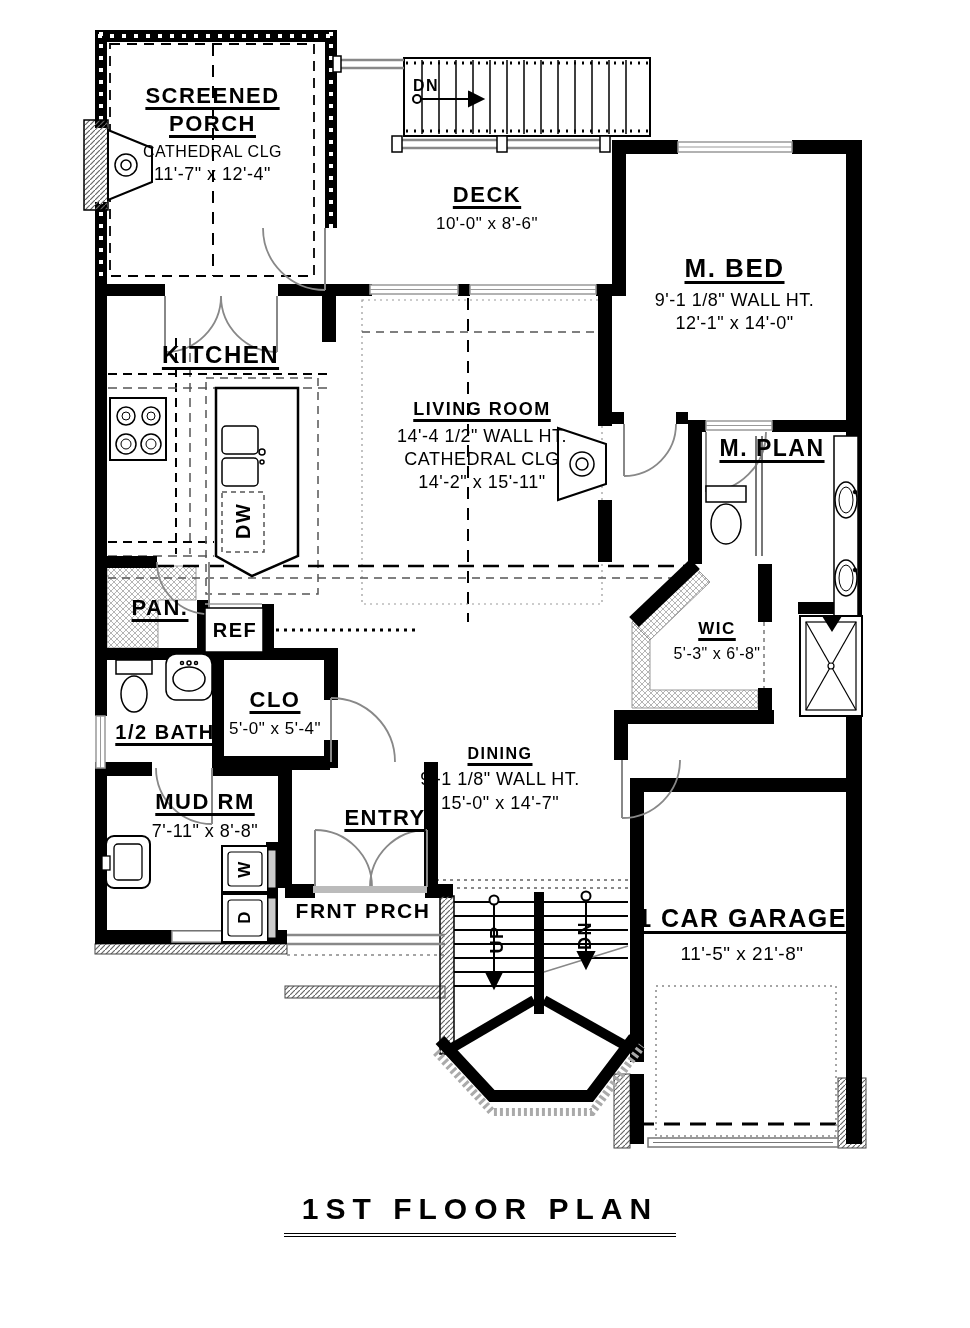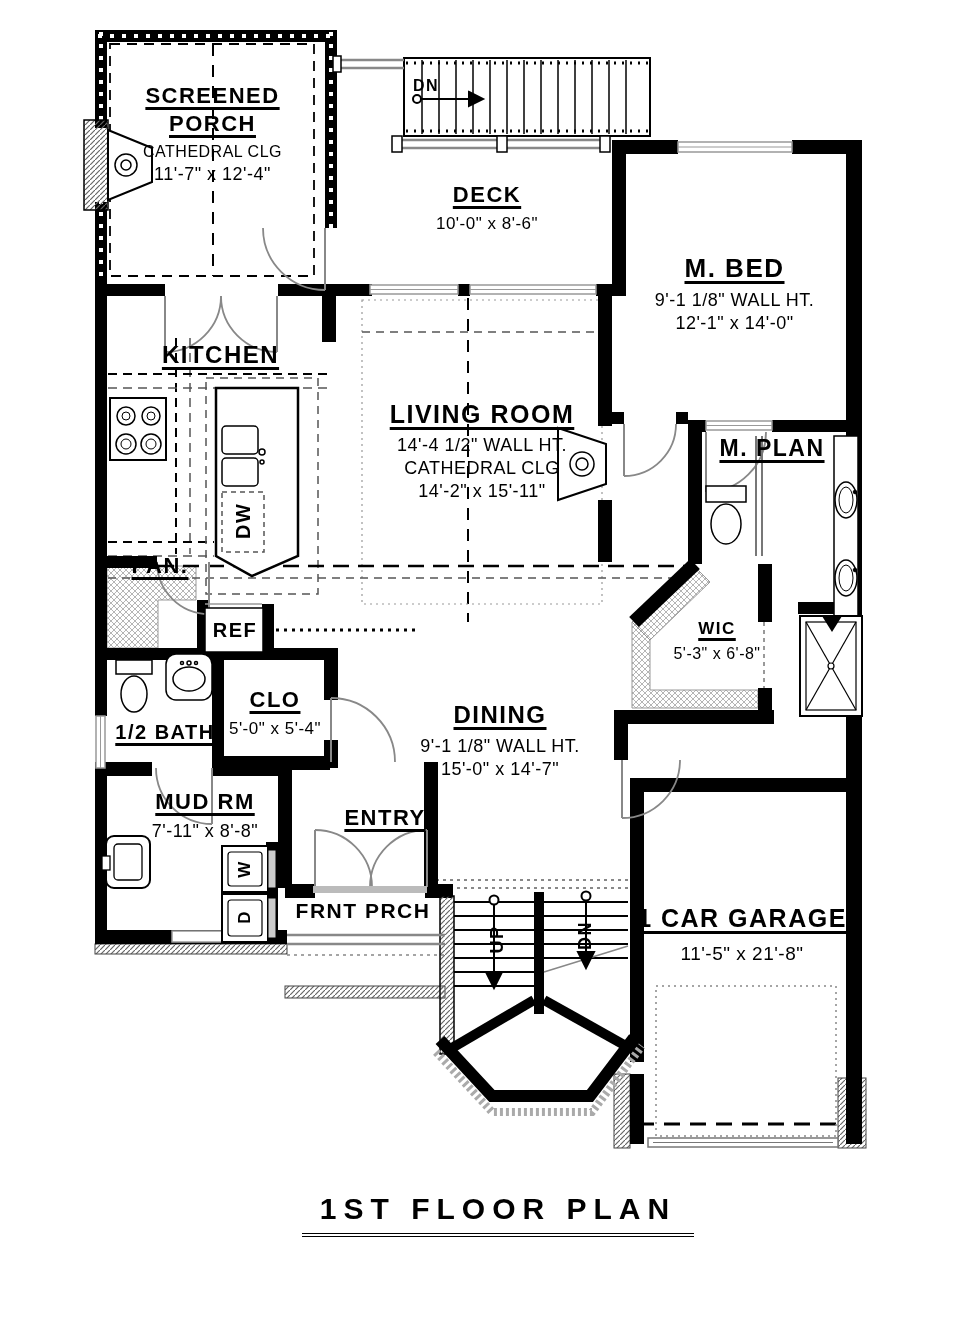--- a/index.html
+++ b/index.html
@@ -378,31 +378,31 @@
   <div class="nm" style="font-size:26px;">M. BED</div>
   <div class="sub" style="font-size:18px;">9'-1 1/8" WALL HT.</div>
   <div class="sub" style="font-size:18px;margin-top:0;">12'-1" x 14'-0"</div>
 </div>
 
 <div class="lbl" style="left:138px;top:340px;width:165px;">
   <div class="nm" style="font-size:24px;">KITCHEN</div>
 </div>
 
 <div class="lbl" style="left:366px;top:398px;width:232px;">
-  <div class="nm" style="font-size:25px;">LIVING ROOM</div>
+  <div class="nm" style="font-size:18px;">LIVING ROOM</div>
   <div class="sub" style="font-size:18px;">14'-4 1/2" WALL HT.</div>
   <div class="sub" style="font-size:18px;margin-top:0;">CATHEDRAL CLG</div>
   <div class="sub" style="font-size:18px;margin-top:0;">14'-2" x 15'-11"</div>
 </div>
 
 <div class="lbl" style="left:698px;top:434px;width:148px;">
   <div class="nm" style="font-size:23px;">M. PLAN</div>
 </div>
 
-<div class="lbl" style="left:112px;top:552px;width:96px;">
+<div class="lbl" style="left:112px;top:594px;width:96px;">
   <div class="nm" style="font-size:22px;">PAN.</div>
 </div>
 
 <div class="lbl" style="left:206px;top:618px;width:58px;">
   <div class="plain" style="font-size:20px;">REF</div>
 </div>
 
 <div class="lbl" style="left:656px;top:618px;width:122px;">
   <div class="nm" style="font-size:17px;">WIC</div>
   <div class="sub" style="font-size:16px;">5'-3" x 6'-8"</div>
@@ -411,21 +411,21 @@
 <div class="lbl" style="left:214px;top:686px;width:122px;">
   <div class="nm" style="font-size:22px;">CLO</div>
   <div class="sub" style="font-size:17px;">5'-0" x 5'-4"</div>
 </div>
 
 <div class="lbl" style="left:106px;top:720px;width:118px;">
   <div class="nm" style="font-size:20px;">1/2 BATH</div>
 </div>
 
 <div class="lbl" style="left:386px;top:700px;width:228px;">
-  <div class="nm" style="font-size:24px;">DINING</div>
+  <div class="nm" style="font-size:16px;margin-top:44px;">DINING</div>
   <div class="sub" style="font-size:18px;">9'-1 1/8" WALL HT.</div>
   <div class="sub" style="font-size:18px;margin-top:0;">15'-0" x 14'-7"</div>
 </div>
 
 <div class="lbl" style="left:110px;top:788px;width:190px;">
   <div class="nm" style="font-size:22px;">MUD RM</div>
   <div class="sub" style="font-size:18px;">7'-11" x 8'-8"</div>
 </div>
 
 <div class="lbl" style="left:328px;top:804px;width:114px;">
@@ -453,17 +453,17 @@
 <div class="lbl rot" style="left:222px;top:508px;width:44px;">
   <span class="plain" style="font-size:20px;">DW</span>
 </div>
 <div class="lbl rot" style="left:225px;top:858px;width:40px;">
   <span class="plain" style="font-size:17px;">W</span>
 </div>
 <div class="lbl rot" style="left:225px;top:906px;width:40px;">
   <span class="plain" style="font-size:17px;">D</span>
 </div>
 
-<div class="title" style="left:298px;top:1192px;width:400px;font-size:30px;">
+<div class="title" style="left:280px;top:1192px;width:400px;font-size:30px;">
   <span class="t-inner">1ST FLOOR PLAN</span>
 </div>
 
 </div>
 
 </body></html>

